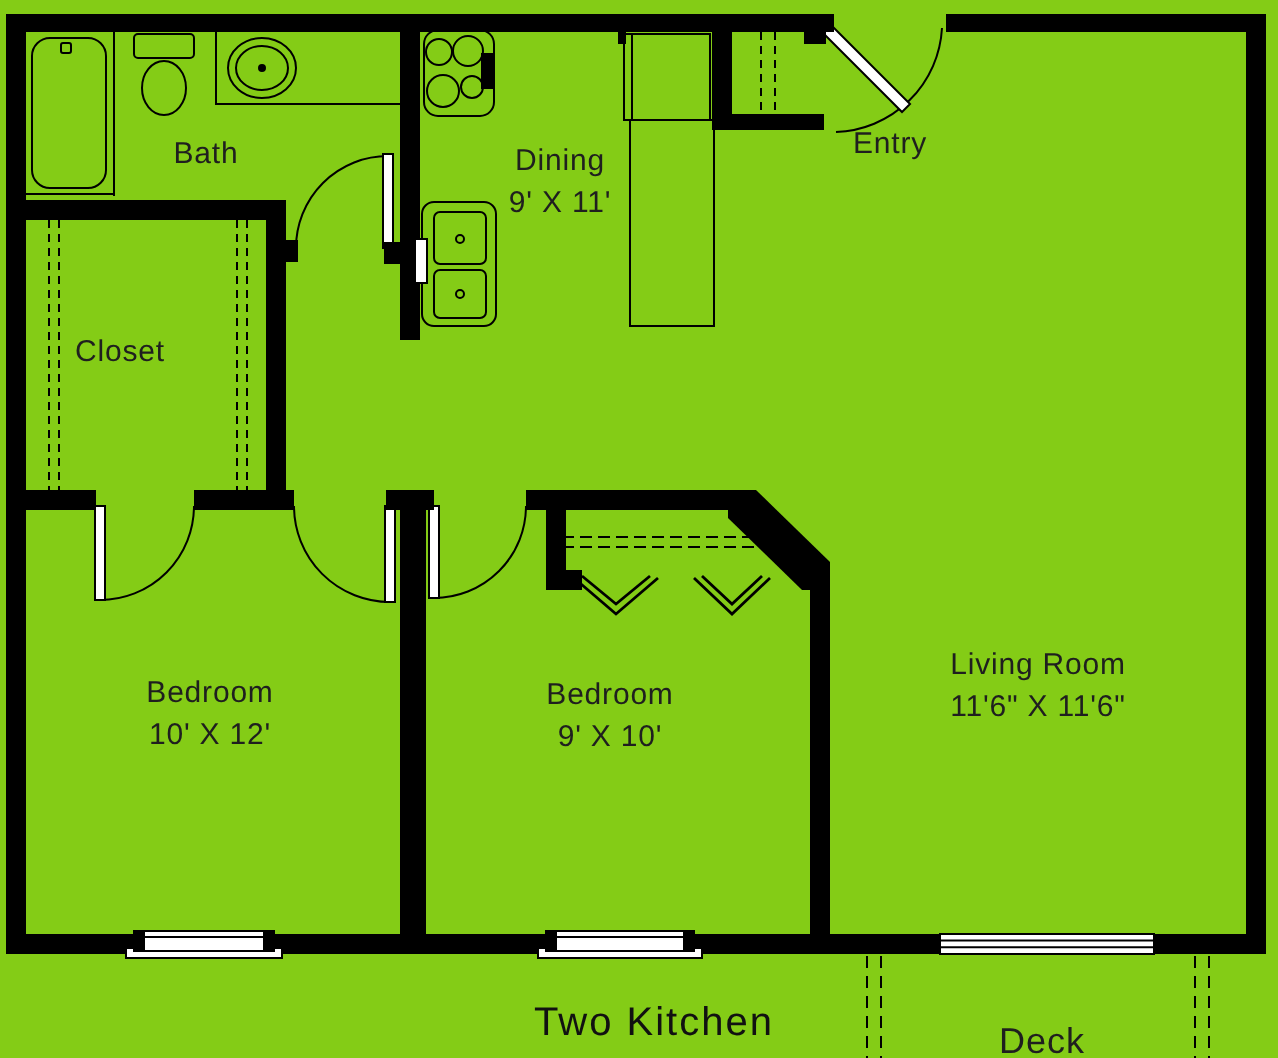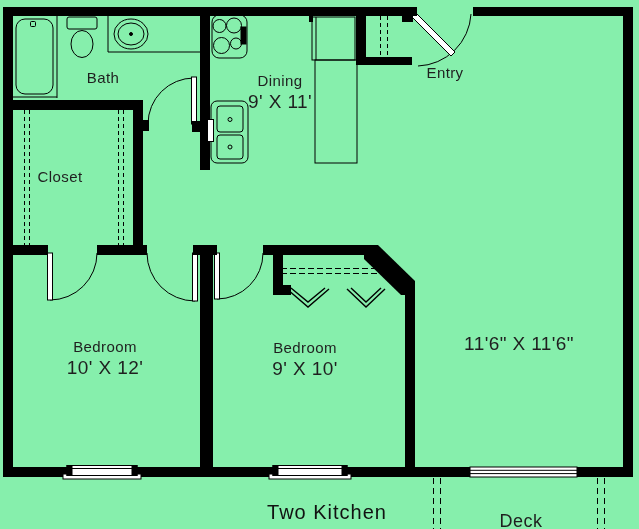--- a/index.html
+++ b/index.html
@@ -1,26 +1,26 @@
 <!DOCTYPE html>
 <html><head>
 <meta charset="utf-8">
 <style>
   html,body{margin:0;padding:0;background:#ffffff;}
   .stage{
-    position:relative;width:639px;height:529px;background:#86efac;
+    position:relative;width:639px;height:529px;background:#84cc16;
     font-family:"Liberation Sans",sans-serif;overflow:hidden;
   }
   .stage svg{position:absolute;left:0;top:0;}
   .lbl{
     position:absolute;transform:translate(-50%,-50%);
     text-align:center;white-space:nowrap;
     font-size:15px;line-height:21px;letter-spacing:.4px;color:#1f1f1f;
   }
-  .lbl .dims{font-size:19px;}
+  .lbl .dims{font-size:15px;}
   .title-lbl{
     position:absolute;transform:translate(-50%,-50%);
     font-size:20px;letter-spacing:1px;color:#111;white-space:nowrap;
   }
   .deck-lbl{
     position:absolute;transform:translate(-50%,-50%);
     font-size:18px;letter-spacing:.5px;color:#1f1f1f;white-space:nowrap;
   }
 </style>
 </head>
@@ -195,20 +195,21 @@
     <div>Bedroom</div>
     <div class="dims">10' X 12'</div>
   </div>
 
   <div class="lbl" style="left:305px;top:358px;">
     <div>Bedroom</div>
     <div class="dims">9' X 10'</div>
   </div>
 
   <div class="lbl" style="left:519px;top:343px;">
+    <div>Living Room</div>
     <div class="dims">11'6" X 11'6"</div>
   </div>
 
   <div class="deck-lbl" style="left:521px;top:521px;">
     <span>Deck</span>
   </div>
 
   <div class="title-lbl" style="left:327px;top:512px;">
     <span>Two Kitchen</span>
   </div>

